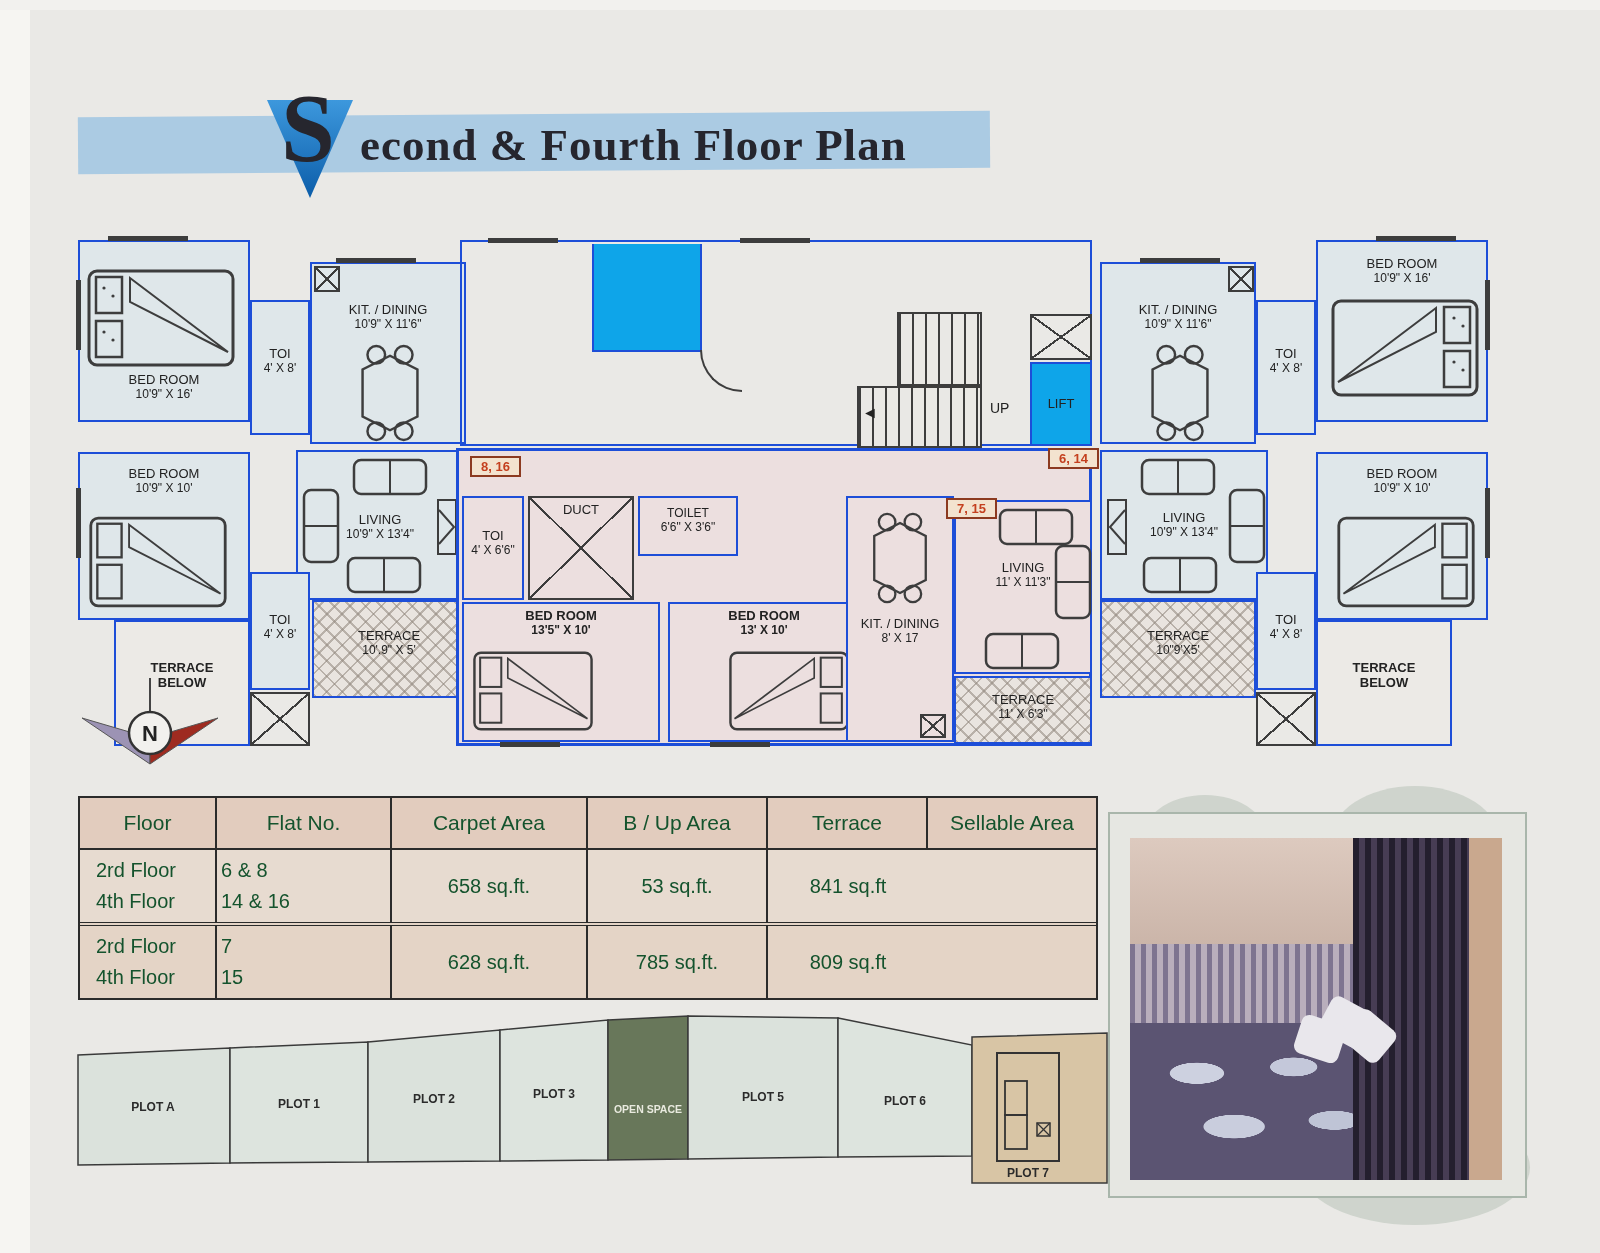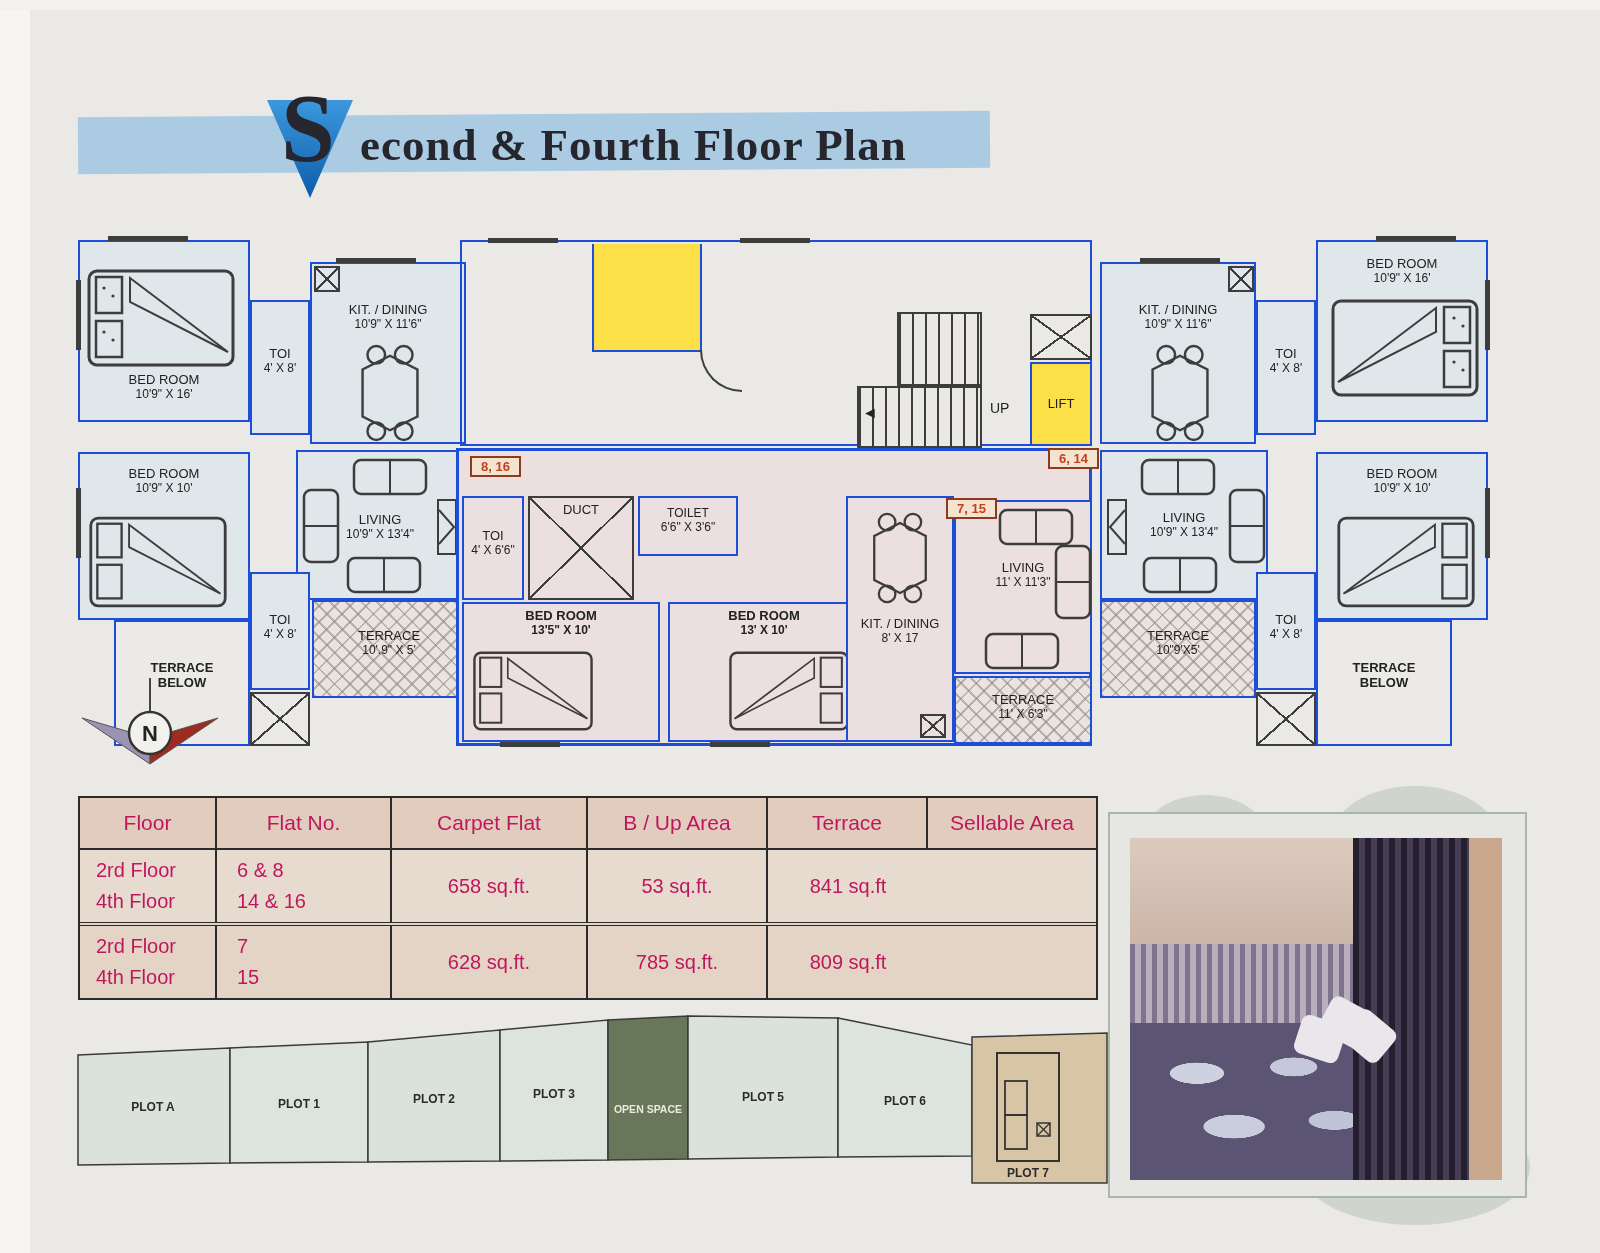--- a/index.html
+++ b/index.html
@@ -15,21 +15,21 @@
   .logo-s{position:absolute;left:281px;top:80px;font-family:"Liberation Serif",serif;
           font-weight:bold;font-size:97px;line-height:1;color:#26262e;}
   .title-text{position:absolute;left:360px;top:119px;font-family:"Liberation Serif",serif;
           font-weight:bold;font-size:45px;color:#26262e;letter-spacing:1px;}
 
   
   .room{position:absolute;border:2px solid #1d4ed8;box-sizing:border-box;}
   .blue{background:#dfe7ea;}
   .pink{background:#ecdfdf;border-width:2px;}
   .white{background:#eceae6;}
-  .plain{background:#fde047;}
+  .plain{background:#0ea5e9;}
   .hatch{background-image:
      repeating-linear-gradient(45deg,rgba(145,135,125,.55) 0 2px,transparent 2px 11px),
      repeating-linear-gradient(-45deg,rgba(145,135,125,.55) 0 2px,transparent 2px 11px);
      background-color:#e9e4df;}
   .rlabel{position:absolute;left:0;right:0;text-align:center;line-height:1.18;font-size:13px;
           color:#222;}
   .rlabel .dims{display:block;font-size:12px;}
   .rlabel.small{font-size:12px;}
   .rlabel.bold{font-weight:bold;}
   .xbox{position:absolute;border:2px solid #3d3d3d;box-sizing:border-box;background:
@@ -50,26 +50,26 @@
   .compass{position:absolute;left:60px;top:678px;}
 
   
   .area-table{position:absolute;left:78px;top:796px;width:1016px;border:2px solid #2b2b2b;
       background:#e7dcd2;}
   .tr{display:grid;grid-template-columns:137px 175px 196px 180px 160px 168px;}
   .tr.head{background:#e2ccbe;}
   .tr.r1{background:#e7dbd0;border-top:2px solid #2b2b2b;}
   .tr.r2{background:#e4d4c6;border-top:4px double #2b2b2b;}
   .td{border-right:2px solid #2b2b2b;box-sizing:border-box;display:flex;flex-direction:column;
-      justify-content:center;padding:6px 4px;font-size:21px;color:#be185d;text-align:center;}
+      justify-content:center;padding:6px 4px;font-size:21px;color:#14532d;text-align:center;}
   .td:last-child{border-right:none;}
   .tr.head .td{height:50px;font-size:21px;}
   .tr.r1 .td,.tr.r2 .td{height:72px;font-size:20px;line-height:1.55;}
   .td.left{align-items:flex-start;text-align:left;padding-left:16px;}
-  .td.flat{align-items:flex-start;text-align:right;margin-left:16px;}
+  .td.flat{align-items:flex-start;text-align:right;}
 
   
   .plot-map{position:absolute;left:75px;top:1005px;}
   .plot-map text{font-family:"Liberation Sans",sans-serif;font-weight:bold;font-size:12px;fill:#2b2b2b;}
   .plot-map text.open{fill:#e9eadf;font-size:10.5px;}
 
   
   .orn{position:absolute;background:#b3bfb4;border-radius:50%;opacity:.5;}
   .photo-frame{position:absolute;left:1108px;top:812px;width:415px;height:382px;
       border:2px solid #a9b6ab;background:#e6e7e2;}
@@ -381,21 +381,21 @@
     <polygon points="22,40 90,60 90,86" fill="#9c93b4" stroke="#555" stroke-width="1"></polygon>
     <polygon points="90,60 158,40 90,86" fill="#9e2b20" stroke="#555" stroke-width="1"></polygon>
     <circle cx="90" cy="55" r="21" fill="#f2f1ee" stroke="#333" stroke-width="2.5"></circle>
     <text x="90" y="63" text-anchor="middle" font-size="22" font-weight="bold" fill="#222" font-family="Liberation Sans, sans-serif">N</text>
   </svg>
 
   <div class="area-table">
     <div class="tr head">
       <div class="td">Floor</div>
       <div class="td">Flat No.</div>
-      <div class="td">Carpet Flat</div>
+      <div class="td">Carpet Area</div>
       <div class="td">B / Up Area</div>
       <div class="td">Terrace</div>
       <div class="td">Sellable Area</div>
     </div>
     <div class="tr r1">
       <div class="td left">
         <span>2rd Floor</span>
           <span>4th Floor</span>
       </div>
       <div class="td flat">

